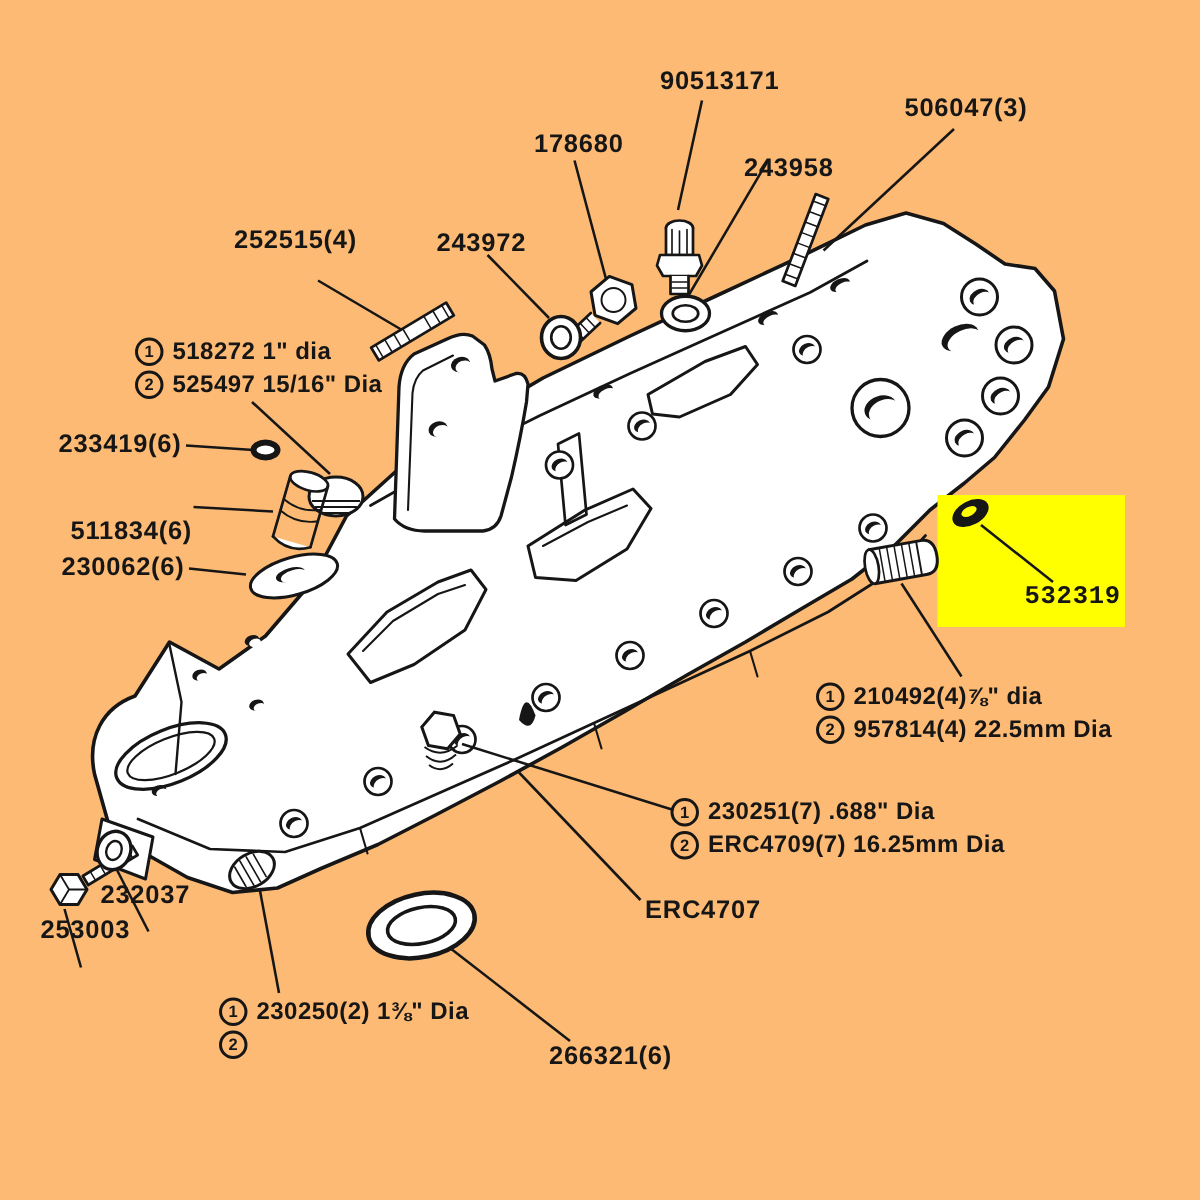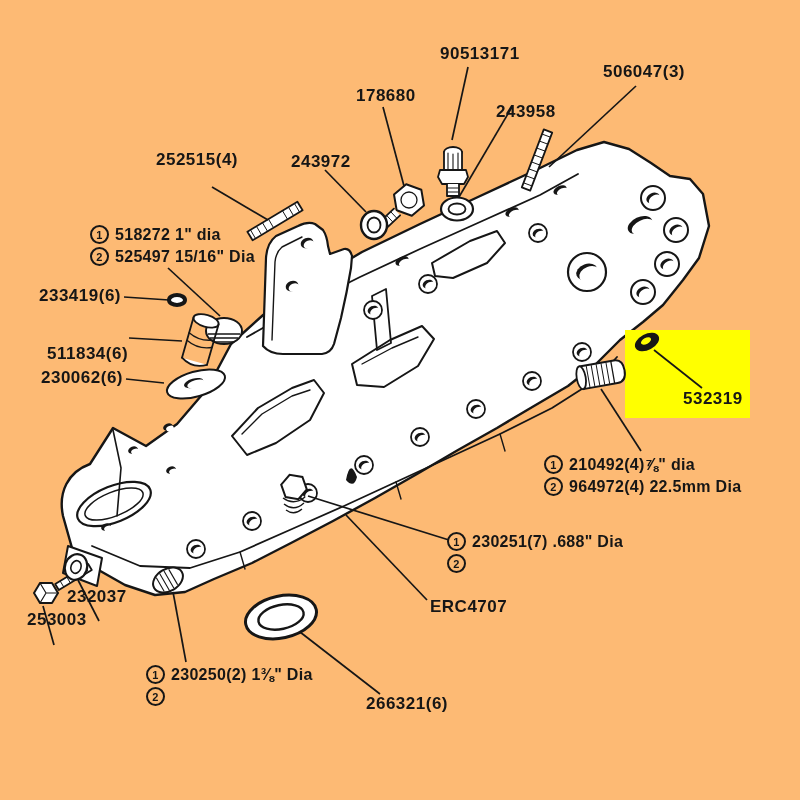--- a/index.html
+++ b/index.html
@@ -280,21 +280,21 @@
 <div id="annotation-layer" style="position:absolute;left:0;top:0;width:800px;height:800px;">
       <div class="label" style="left: 440px; top: 44px;">90513171</div>
       <div class="label" style="left: 603px; top: 62px;">506047(3)</div>
       <div class="label" style="left: 356px; top: 86px;">178680</div>
       <div class="label" style="left: 496px; top: 86px; margin-top: 16px;">243958</div>
       <div class="label" style="left: 291px; top: 152px;">243972</div>
       <div class="label" style="left: 156px; top: 150px;">252515(4)</div>
       <div class="label" style="left: 39px; top: 286px;">233419(6)</div>
       <div class="label" style="left: 47px; top: 344px;">511834(6)</div>
       <div class="label" style="left: 41px; top: 368px;">230062(6)</div>
-      <div class="label" style="left: 683px; top: 389px;">532319</div>
+      <div class="label" style="left: 683px; top: 389px; font-family: Liberation Mono, monospace;">532319</div>
       <div class="label" style="left: 430px; top: 597px;">ERC4707</div>
       <div class="label" style="left: 67px; top: 587px;">232037</div>
       <div class="label" style="left: 27px; top: 610px;">253003</div>
       <div class="label" style="left: 366px; top: 694px;">266321(6)</div>
       <div class="note" style="left: 90px; top: 225px;">
         <div class="note-row">
           <span class="circ">1</span>
           <span>518272 1" dia</span>
         </div>
         <div class="note-row">
@@ -302,30 +302,31 @@
           <span>525497 15/16" Dia</span>
         </div>
       </div>
       <div class="note" style="left: 544px; top: 455px;">
         <div class="note-row">
           <span class="circ">1</span>
           <span>210492(4)⅞" dia</span>
         </div>
         <div class="note-row">
           <span class="circ">2</span>
-          <span>964972(4) 22.5mm Dia</span>
+          <span>957814(4) 22.5mm Dia</span>
         </div>
       </div>
       <div class="note" style="left: 447px; top: 532px;">
         <div class="note-row">
           <span class="circ">1</span>
           <span>230251(7) .688" Dia</span>
         </div>
         <div class="note-row">
           <span class="circ">2</span>
+          <span>ERC4709(7) 16.25mm Dia</span>
         </div>
       </div>
       <div class="note" style="left: 146px; top: 665px;">
         <div class="note-row">
           <span class="circ">1</span>
           <span>230250(2) 1⅜" Dia</span>
         </div>
         <div class="note-row">
           <span class="circ">2</span>
         </div>

